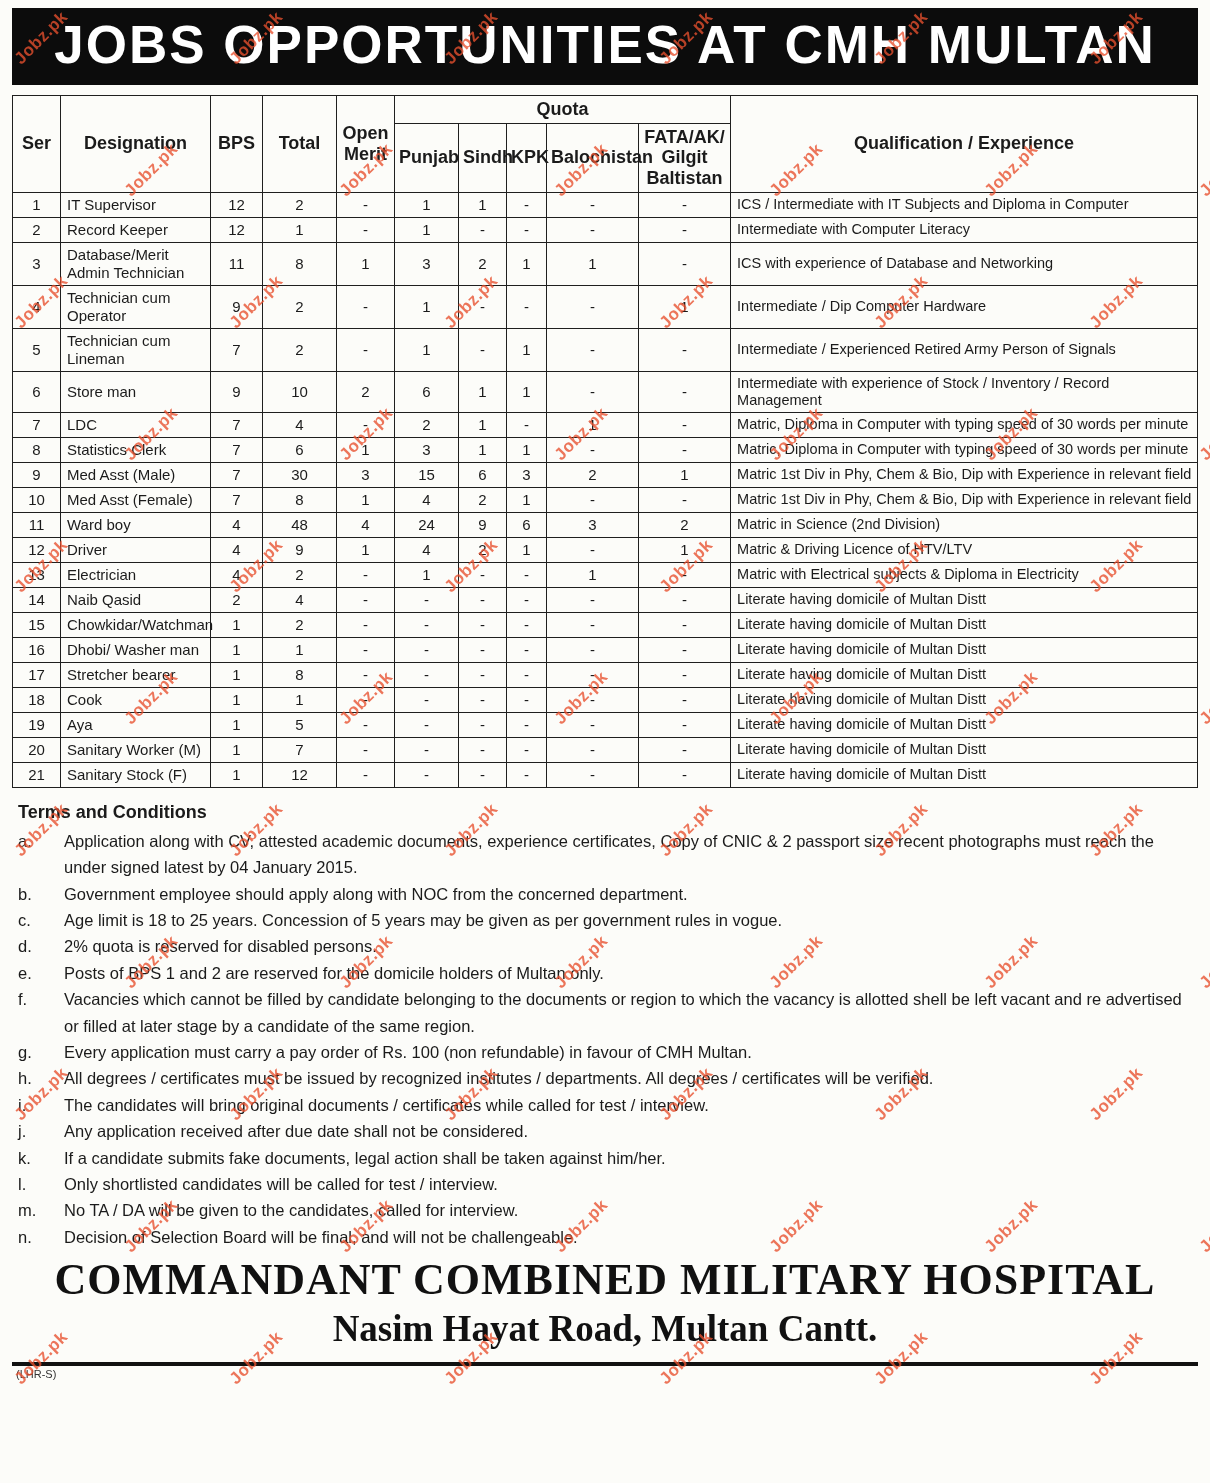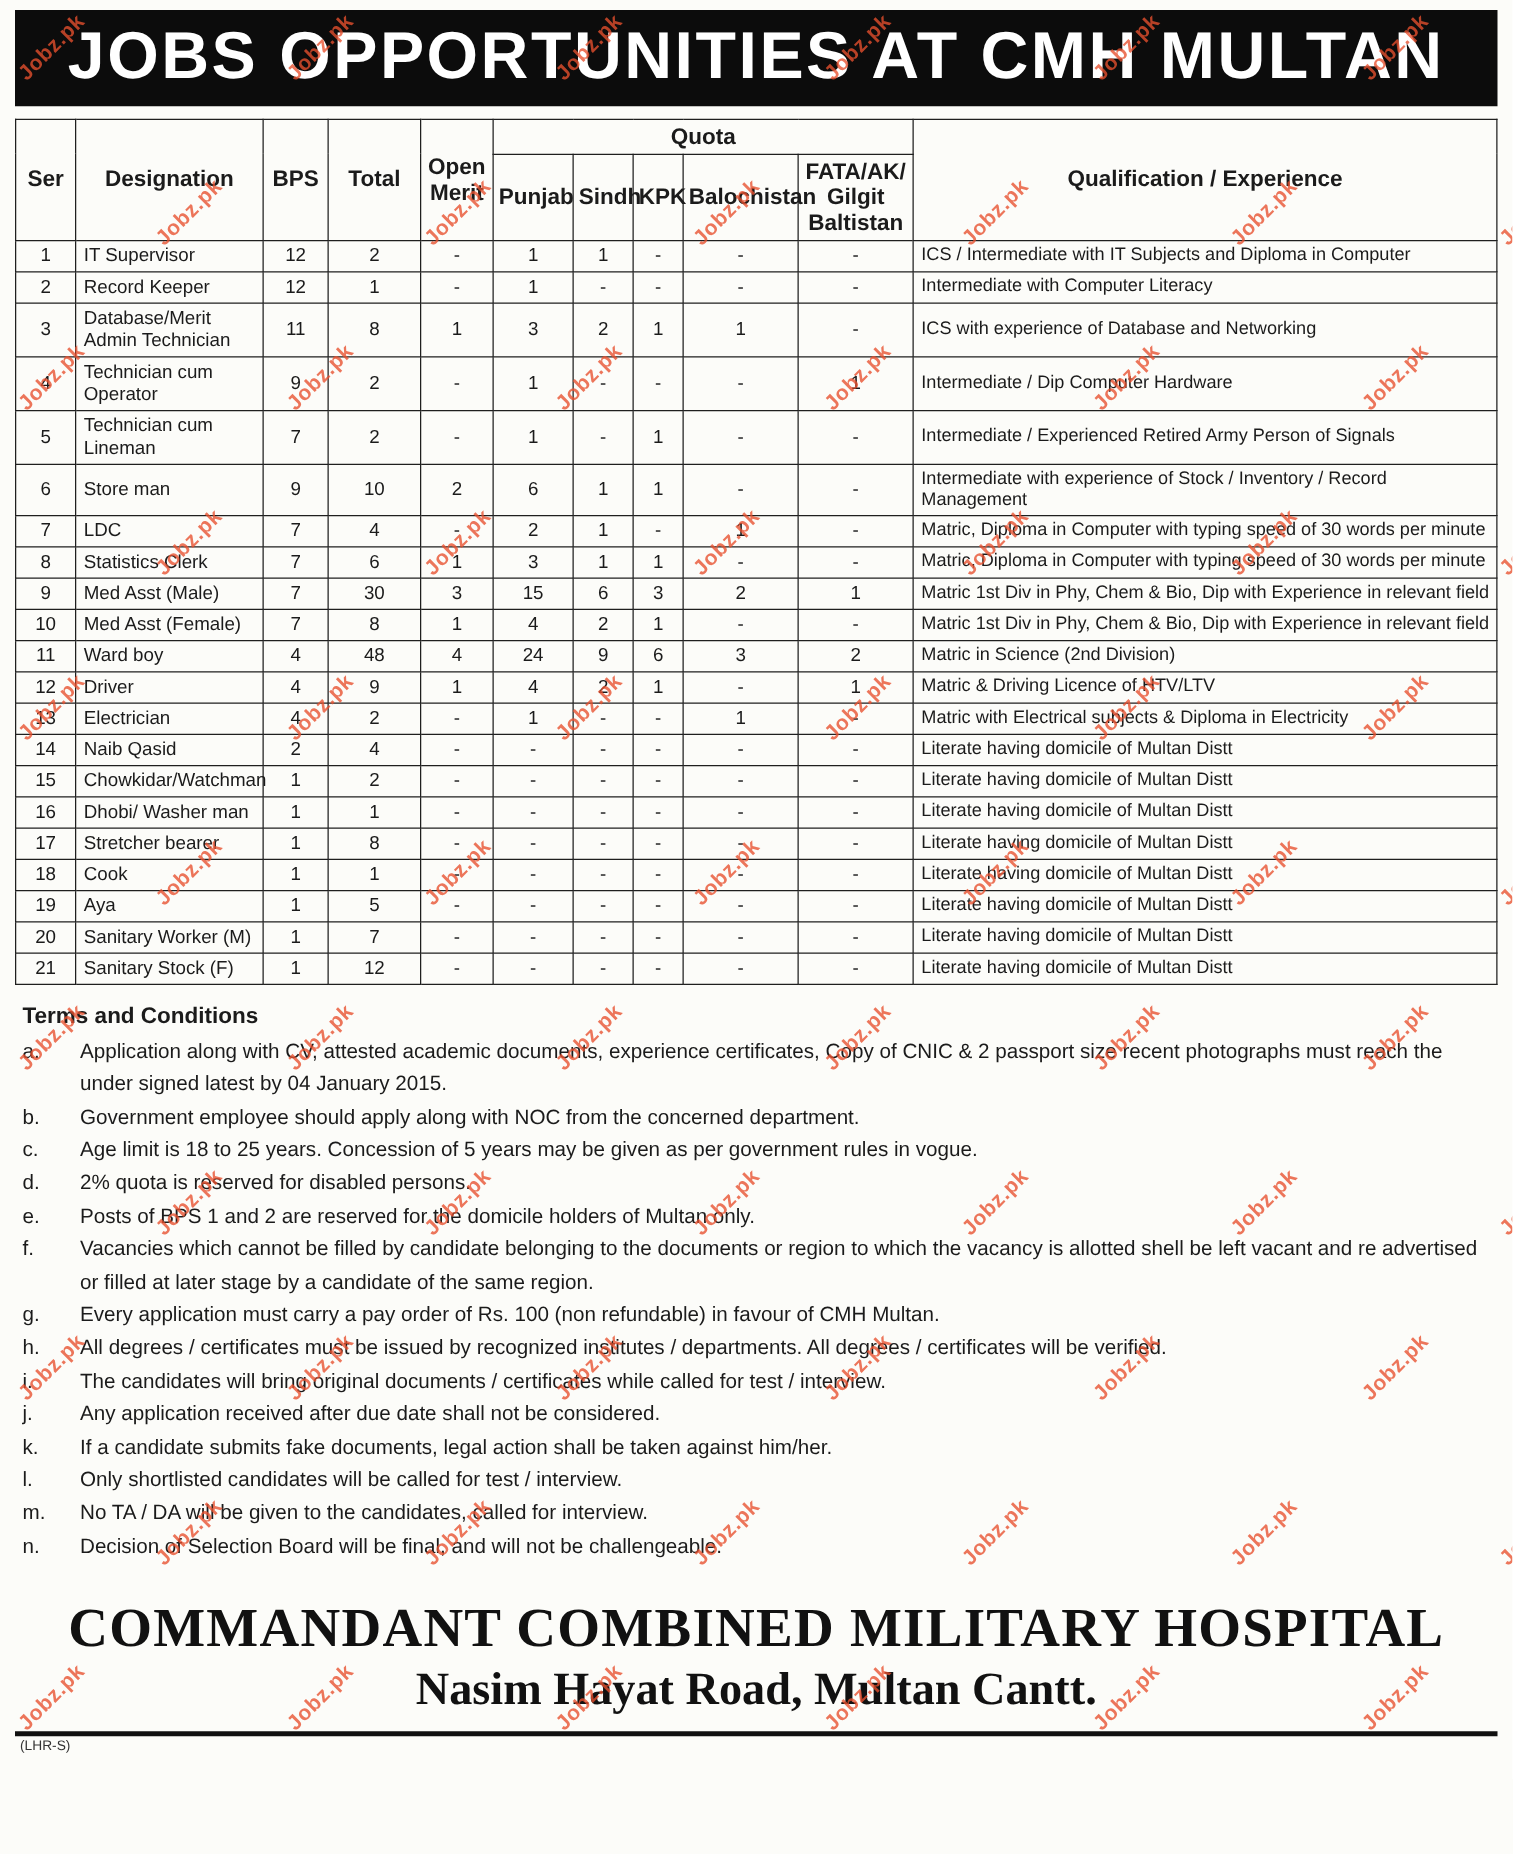--- a/index.html
+++ b/index.html
@@ -27,21 +27,21 @@
   table.vac td.c10 { text-align:left; padding-left:6px; font-size:14.5px; line-height:1.18; }
 
   
   .terms { margin-top:14px; padding:0 6px; }
   .terms-title { font-weight:bold; font-size:18px; margin-bottom:5px; }
   .term-row { display:flex; font-size:16.5px; line-height:1.6; }
   .term-label { flex:0 0 46px; }
   .term-text { flex:1; }
 
   
-  .footer { margin-top:27px; text-align:center; font-family:"Liberation Serif", serif;
+  .footer { margin-top:4px; text-align:center; font-family:"Liberation Serif", serif;
             font-weight:bold; color:#111; }
   .footer-line1 { font-size:44px; letter-spacing:1px; white-space:nowrap; }
   .footer-line2 { font-size:37px; margin-top:2px; }
   .bottom-rule { border-top:4px solid #111; margin-top:12px; }
   .bottom-note { font-size:11px; color:#333; padding:2px 0 2px 4px; }
 
   
   .wm-layer { position:absolute; inset:0; pointer-events:none; z-index:9; }
   .wm { position:absolute; font-weight:bold; font-size:17px;
         transform:rotate(-45deg); opacity:0.78; letter-spacing:0.5px;

